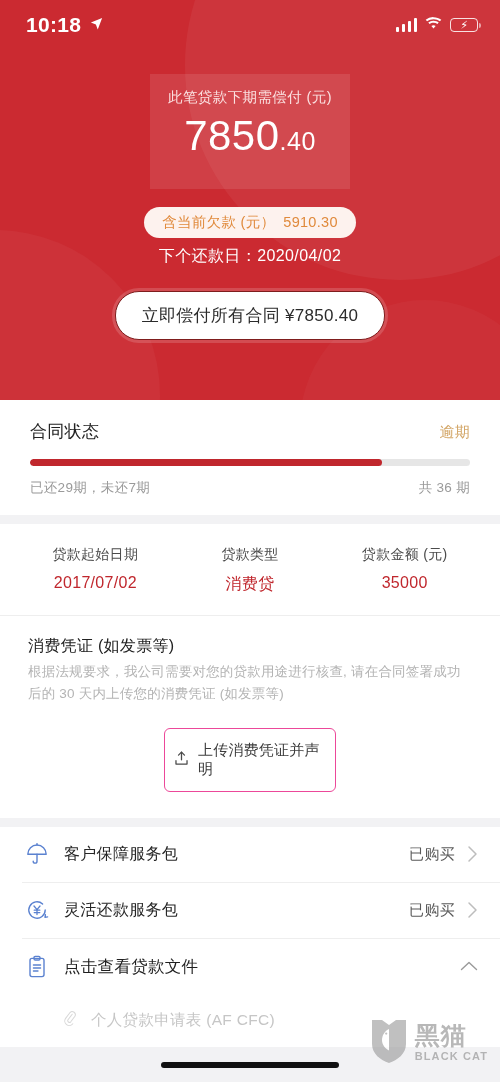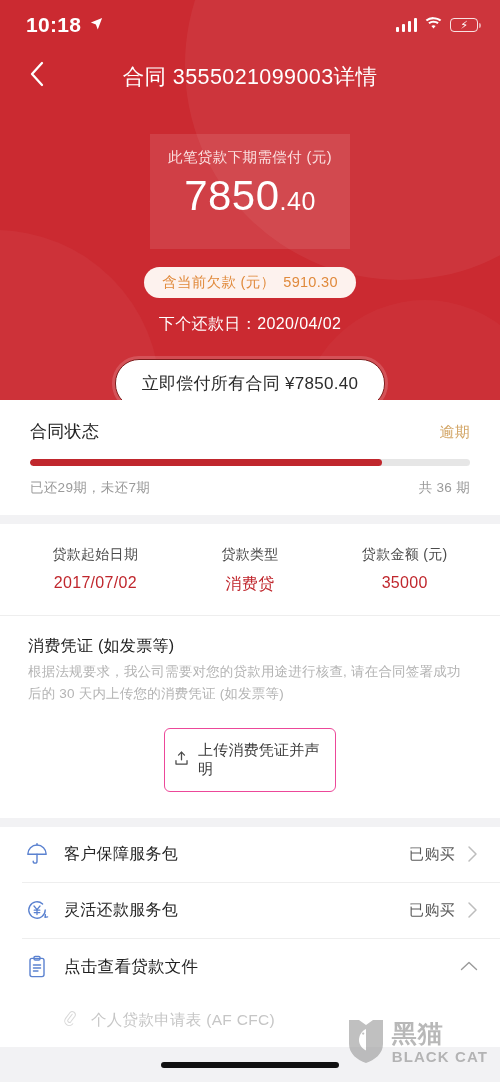--- a/index.html
+++ b/index.html
@@ -137,21 +137,21 @@
     background:#fdf2ee;
     border-radius:16px;
     padding:6px 18px;
     color:#e08a3c;
     font-size:14.5px;
     letter-spacing:0.3px;
   }
   .owed-pill .amt { margin-left:8px; }
 
   .next-date {
-    margin-top:16px;
+    margin-top:8px;
     text-align:center;
     color:#ffffff;
     font-size:16px;
     letter-spacing:0.4px;
   }
 
   .pay-btn {
     margin:24px auto 0;
     display:table;
     min-width:258px;
@@ -265,21 +265,21 @@
 
   
   .watermark {
     position:absolute;
     right:12px; bottom:14px;
     display:flex; align-items:center; gap:6px;
     opacity:.62;
   }
   .wm-text { line-height:1; }
   .wm-cn { font-size:25px; color:#8e8e8e; font-weight:700; letter-spacing:1px; }
-  .wm-en { margin-top:3px; font-size:15px; color:#8e8e8e; font-weight:700; letter-spacing:1.1px; }
+  .wm-en { margin-top:3px; font-size:11px; color:#8e8e8e; font-weight:700; letter-spacing:1.1px; }
 </style>
 </head>
 <body>
 
 <div class="phone">
 
   <div class="hero">
     <div class="deco1"></div>
     <div class="deco2"></div>
     <div class="deco3"></div>
@@ -309,30 +309,20 @@
               <path d="M1 3.6A16.6 16.6 0 0 1 12 0c4.2 0 8 1.4 11 3.6l-1.9 2.3A13.6 13.6 0 0 0 12 2.9c-3.4 0-6.6 1.1-9.1 3L1 3.6z" fill="#fff"></path>
             </svg>
           </span>
           <span class="battery">
             <span class="fill"></span>
             <span class="bolt">⚡</span>
           </span>
         </div>
       </div>
 
-      <div class="navbar">
-        <div class="back-btn">
-          <span>
-            <svg width="16" height="26" viewBox="0 0 16 26">
-                <path d="M13 2L3 13l10 11" stroke="#fff" stroke-width="2.3" fill="none" stroke-linecap="round" stroke-linejoin="round"></path>
-              </svg>
-          </span>
-        </div>
-        <div class="nav-title">合同 3555021099003详情</div>
-      </div>
 
       <div class="amount-card">
         <div class="amount-label">此笔贷款下期需偿付 (元)</div>
         <div class="amount-value">
           <span class="amount-int">7850</span><span class="amount-dec">.40</span>
         </div>
       </div>
 
       <div class="owed-pill">
         <span>含当前欠款 (元）</span>

